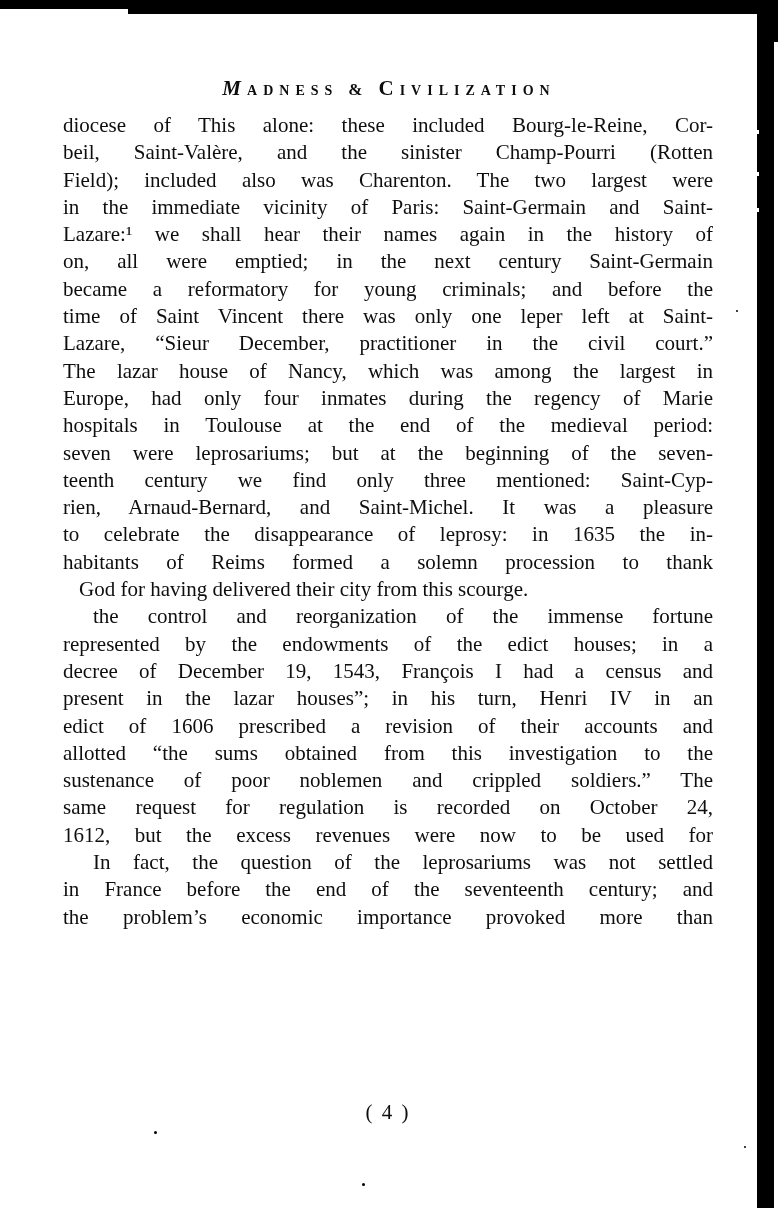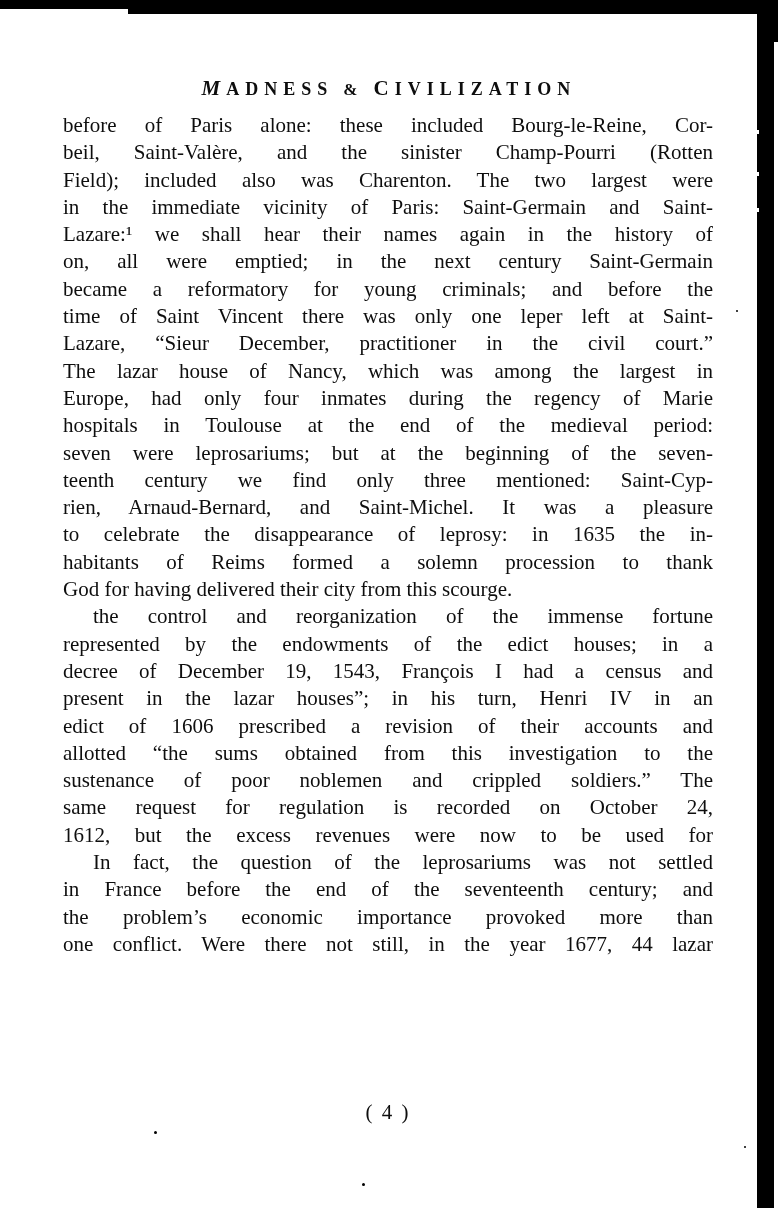--- a/index.html
+++ b/index.html
@@ -45,35 +45,35 @@
   .running-header {
     position: absolute; top: 76px; left: 64px; width: 650px;
     text-align: center;
     color: #0d0d0d;
     font-weight: bold;
     letter-spacing: 6px;
     white-space: nowrap;
   }
   .running-header .lead { font-size: 21px; }
   .running-header .lead.it { font-style: italic; }
-  .running-header .sc { font-size: 18px; font-family: Liberation Serif, serif; }
+  .running-header .sc { font-size: 14px; font-family: Liberation Serif, serif; }
   .running-header .amp { font-size: 17px; }
 
   
   .text-block {
     position: absolute; top: 112px; left: 63px; width: 650px;
     font-size: 21px; line-height: 27.3px;
     color: #0e0e0e;
     font-variant-numeric: oldstyle-nums;
   }
   .para .line {
     text-align: justify;
     text-align-last: justify;
   }
-  .para .line.last-line { text-align-last: left; }
+  .para .line.last-line { text-align-last: left; margin-left: 16px; }
   .para.justify-last .line.last-line { text-align-last: justify; }
   .para.indent .line:first-child { text-indent: 30px; }
 
   
   .page-number {
     position: absolute; top: 1100px; left: 63px; width: 650px;
     text-align: center;
     font-size: 21px;
     letter-spacing: 2px;
     color: #0e0e0e;
@@ -107,21 +107,21 @@
   <div class="notch n3"></div>
 
   <div class="running-header">
     <span class="lead it">M</span><span class="sc">ADNESS</span>
     <span class="amp">&amp;</span>
     <span class="lead">C</span><span class="sc">IVILIZATION</span>
   </div>
 
   <div class="text-block">
     <div class="para">
-        <div class="line">before of Paris alone: these included Bourg-le-Reine, Cor-</div>
+        <div class="line">diocese of This alone: these included Bourg-le-Reine, Cor-</div>
         <div class="line">beil, Saint-Valère, and the sinister Champ-Pourri (Rotten</div>
         <div class="line">Field); included also was Charenton. The two largest were</div>
         <div class="line">in the immediate vicinity of Paris: Saint-Germain and Saint-</div>
         <div class="line">Lazare:¹ we shall hear their names again in the history of</div>
         <div class="line">on, all were emptied; in the next century Saint-Germain</div>
         <div class="line">became a reformatory for young criminals; and before the</div>
         <div class="line">time of Saint Vincent there was only one leper left at Saint-</div>
         <div class="line">Lazare, “Sieur December, practitioner in the civil court.”</div>
         <div class="line">The lazar house of Nancy, which was among the largest in</div>
         <div class="line">Europe, had only four inmates during the regency of Marie</div>
@@ -141,21 +141,20 @@
         <div class="line">edict of 1606 prescribed a revision of their accounts and</div>
         <div class="line">allotted “the sums obtained from this investigation to the</div>
         <div class="line">sustenance of poor noblemen and crippled soldiers.” The</div>
         <div class="line">same request for regulation is recorded on October 24,</div>
         <div class="line">1612, but the excess revenues were now to be used for</div>
       </div>
     <div class="para indent justify-last">
         <div class="line">In fact, the question of the leprosariums was not settled</div>
         <div class="line">in France before the end of the seventeenth century; and</div>
         <div class="line">the problem’s economic importance provoked more than</div>
-        <div class="line last-line">one conflict. Were there not still, in the year 1677, 44 lazar</div>
       </div>
   </div>
 
   <div class="page-number">( 4 )</div>
 
   <div class="speckle p1"></div>
   <div class="speckle p2"></div>
   <div class="speckle p3"></div>
   <div class="speckle p4"></div>
 

